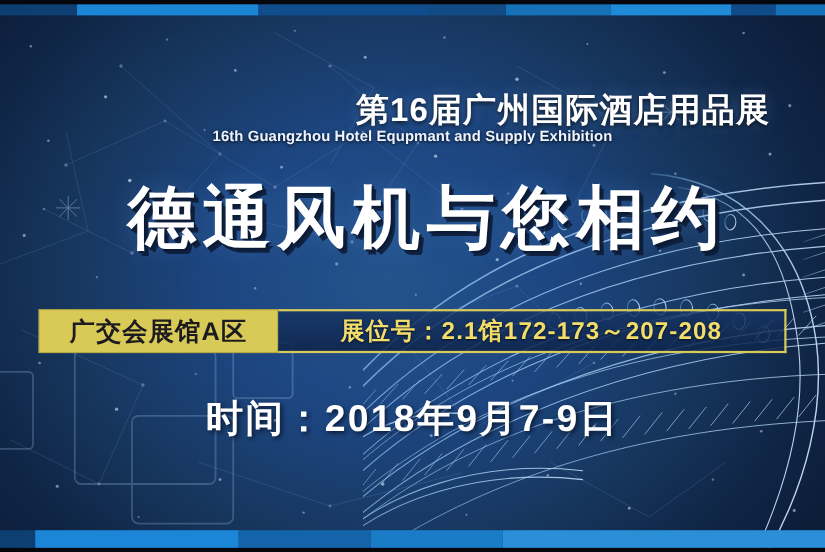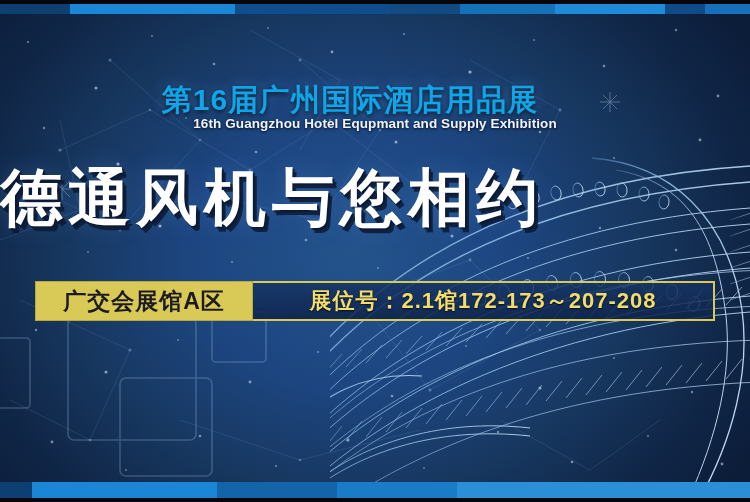--- a/index.html
+++ b/index.html
@@ -49,42 +49,42 @@
 
   .edge-black{ position:absolute; left:0; width:750px; height:4px; background:#05070d; }
   .edge-black.t{ top:0; }
   .edge-black.b{ bottom:0; }
 
   
   .content{ position:absolute; inset:0; }
 
   .title-cn{
     position:absolute; top:80px; left:0; width:700px;
-    text-align:center;
+    text-align:right;
     font-family:"Liberation Sans", sans-serif;
     font-weight:bold;
     font-size:30px;
     letter-spacing:1px;
-    color:#0ea5e9;
+    color:#ffffff;
     text-shadow:0 2px 5px rgba(0,0,0,.75), 0 0 14px rgba(120,180,255,.35);
   }
   .title-en{
     position:absolute; top:116px; left:0; width:750px;
     text-align:center;
     font-family:"Liberation Sans", sans-serif;
     font-weight:bold;
     font-size:13.5px;
     letter-spacing:.1px;
     color:#eef4ff;
     text-shadow:0 1px 3px rgba(0,0,0,.85);
   }
 
   .headline{
     position:absolute; top:163px; left:0; width:660px;
-    text-align:left;
+    text-align:right;
     font-family:"DejaVu Serif", "Liberation Serif", serif;
     font-weight:bold;
     font-size:62px;
     line-height:70px;
     letter-spacing:6px;
     color:#ffffff;
     text-shadow:4px 5px 0 rgba(12,26,52,.85), 2px 2px 1px rgba(10,22,46,.9), 0 0 22px rgba(90,150,230,.30);
     white-space:nowrap;
   }
 
@@ -397,15 +397,16 @@
 
     <div class="title-en">16th Guangzhou Hotel Equpmant and Supply Exhibition</div>
 
     <div class="headline">德通风机与您相约</div>
 
     <div class="booth-bar">
       <div class="booth-venue">广交会展馆A区</div>
       <div class="booth-no">展位号：2.1馆172-173～207-208</div>
     </div>
 
+    <div class="date-line">时间：2018年9月7-9日</div>
 
   </div>
 </div>
 
 </body></html>

